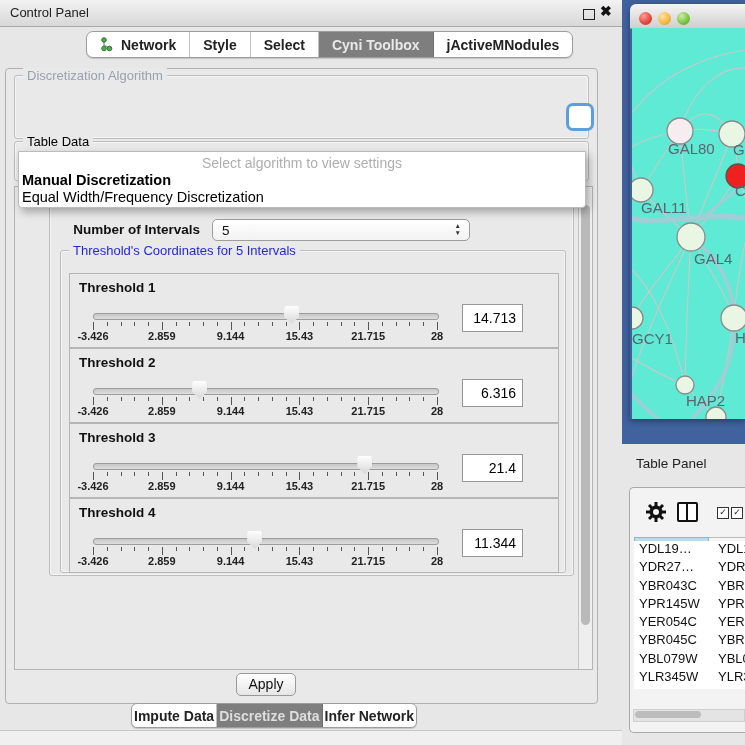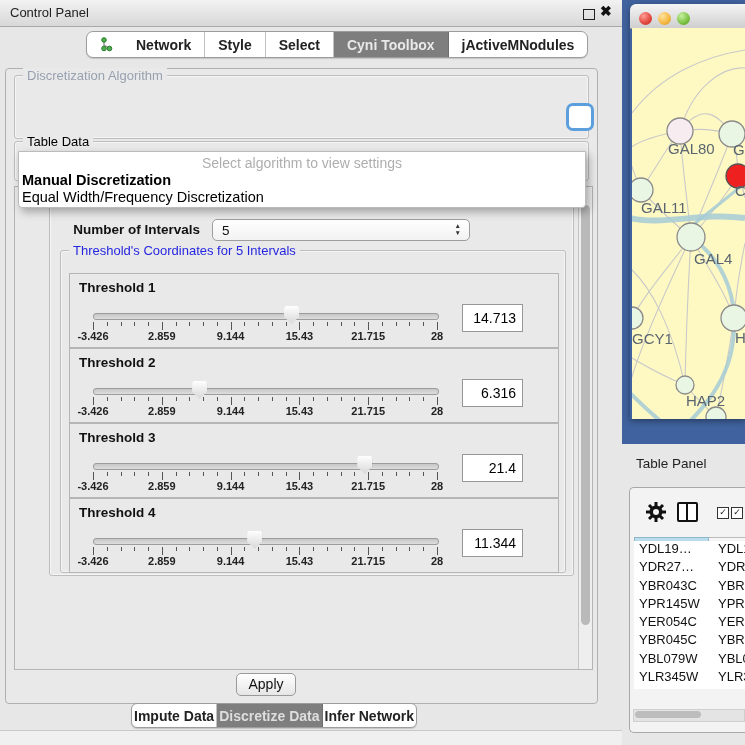--- a/index.html
+++ b/index.html
@@ -10,21 +10,21 @@
   
   #titlebar{left:0;top:0;width:622px;height:26px;
     background:linear-gradient(#f2f2f2,#d8d8d8);border-bottom:1px solid #a9a9a9;}
   #titlebar .title{position:absolute;left:10px;top:5px;font-size:13px;color:#222;}
   #float-btn{position:absolute;left:583px;top:9px;width:10px;height:9px;border:1.5px solid #222;background:transparent;}
   #close-btn{position:absolute;left:600px;top:3px;font-size:14px;font-weight:bold;color:#111;}
 
   
   #top-tabs{left:86px;top:31px;height:25px;display:flex;background:#fff;
     border:1px solid #9d9d9d;border-radius:7px;overflow:hidden;box-shadow:0 1px 1px rgba(0,0,0,.15);}
-  .ttab{display:flex;align-items:center;gap:23px;padding:0 13px;font-size:14px;font-weight:bold;color:#222;
+  .ttab{display:flex;align-items:center;gap:8px;padding:0 13px;font-size:14px;font-weight:bold;color:#222;
     border-right:1px solid #c2c2c2;white-space:nowrap;}
   .ttab:last-child{border-right:none;}
   .ttab.sel{background:#7e7e7e;color:#e9e9e9;border-right-color:#6f6f6f;}
 
   
   #content-box{left:5px;top:68px;width:591px;height:634px;background:#e9e9e9;
     border:1px solid #b0b0b0;border-radius:4px;}
 
   .group{position:absolute;border:1px solid #bdbdbd;border-radius:3px;
     box-shadow:inset 0 0 0 1px rgba(255,255,255,.55);}
@@ -105,21 +105,21 @@
 
   
   #net-frame{left:622px;top:0;width:123px;height:444px;background:#40629e;}
   #mac-window{position:absolute;left:8px;top:4px;width:115px;height:415px;border-radius:6px 0 0 0;overflow:hidden;
     box-shadow:0 2px 6px rgba(0,0,0,.4);}
   #mac-titlebar{height:24px;background:linear-gradient(#f5f5f5,#cfcfcf);border-bottom:1px solid #979797;position:relative;}
   .tl{position:absolute;top:8px;width:13px;height:13px;border-radius:50%;}
   #tl-red{left:9px;background:radial-gradient(circle at 35% 30%,#ff9d94,#e0453c 60%,#b52f27);}
   #tl-yellow{left:28px;background:radial-gradient(circle at 35% 30%,#ffe2a0,#f5b63e 60%,#c98f1f);}
   #tl-green{left:47px;background:radial-gradient(circle at 35% 30%,#c7f0a0,#7ac140 60%,#4f9421);}
-  #net-canvas{position:absolute;left:2px;top:24px;width:113px;height:391px;background:#fef9c3;overflow:hidden;}
+  #net-canvas{position:absolute;left:2px;top:24px;width:113px;height:391px;background:#5eead4;overflow:hidden;}
   #net-canvas svg{display:block;}
 
   #tablepanel-title{left:622px;top:444px;width:123px;height:38px;background:#e7e7e7;}
   #tablepanel-title span{position:absolute;left:14px;top:12px;font-size:13.5px;color:#222;}
 
   #table-box{left:629px;top:487px;width:116px;height:244px;background:#f3f3f3;
     border:1px solid #a8a8a8;border-radius:5px 0 0 5px;border-right:none;}
 
   #tp-toolbar{position:absolute;left:0;top:8px;width:100%;height:36px;}
   #gear-icon{position:absolute;left:15px;top:5px;}

